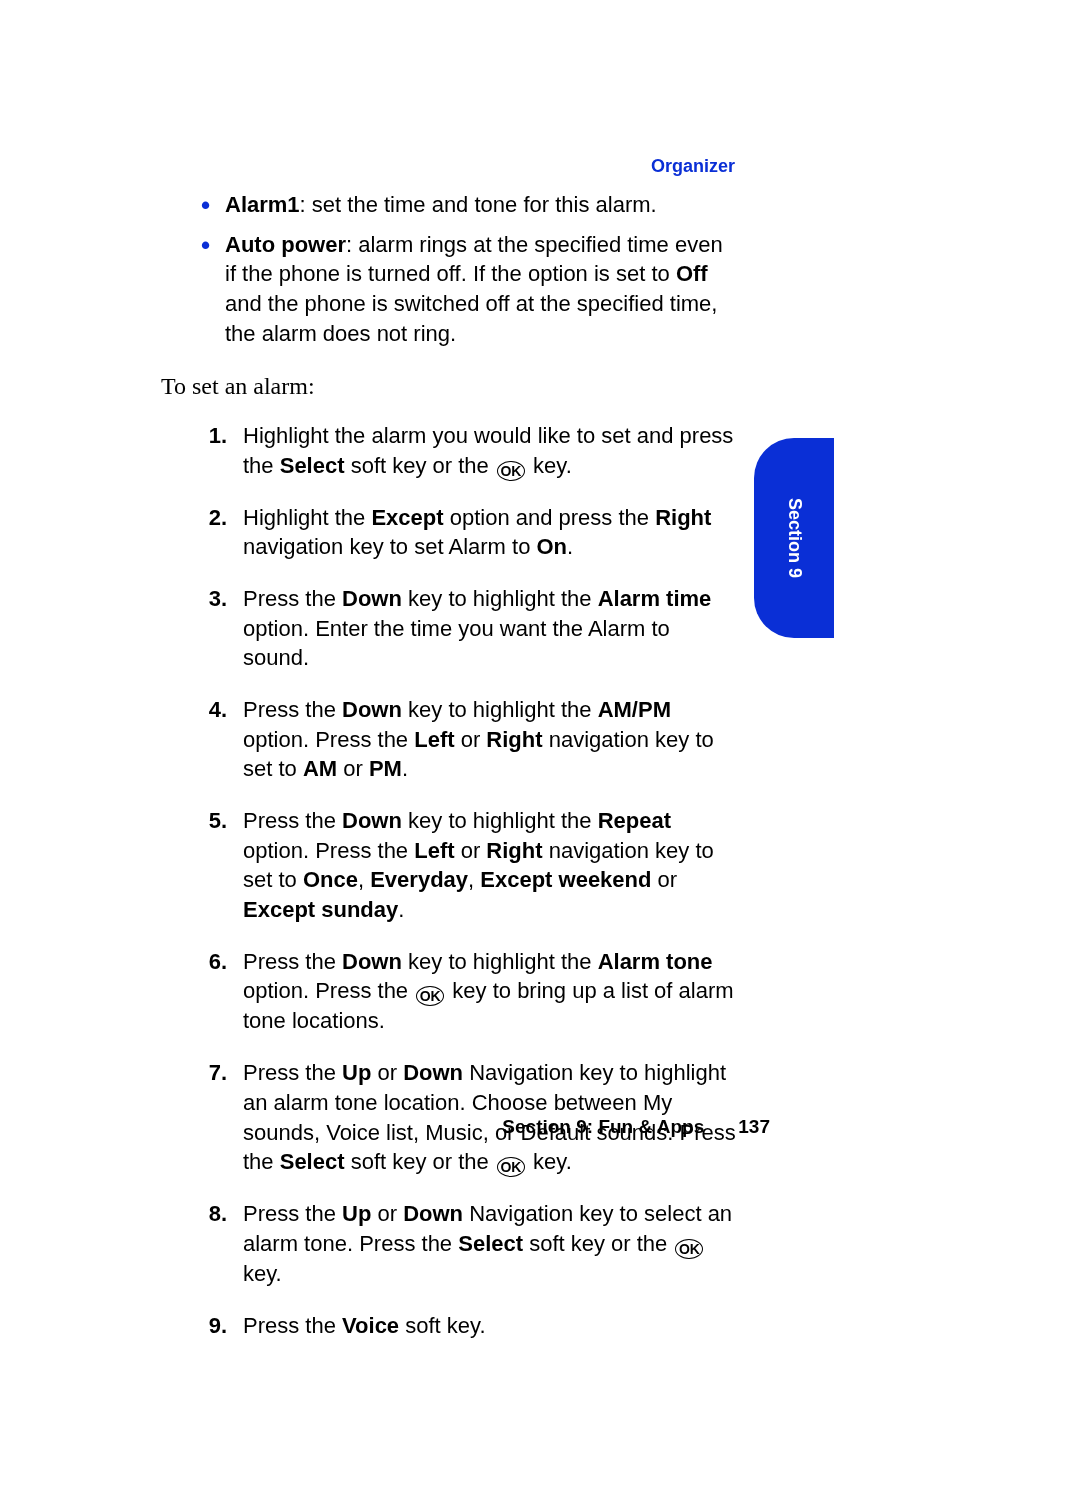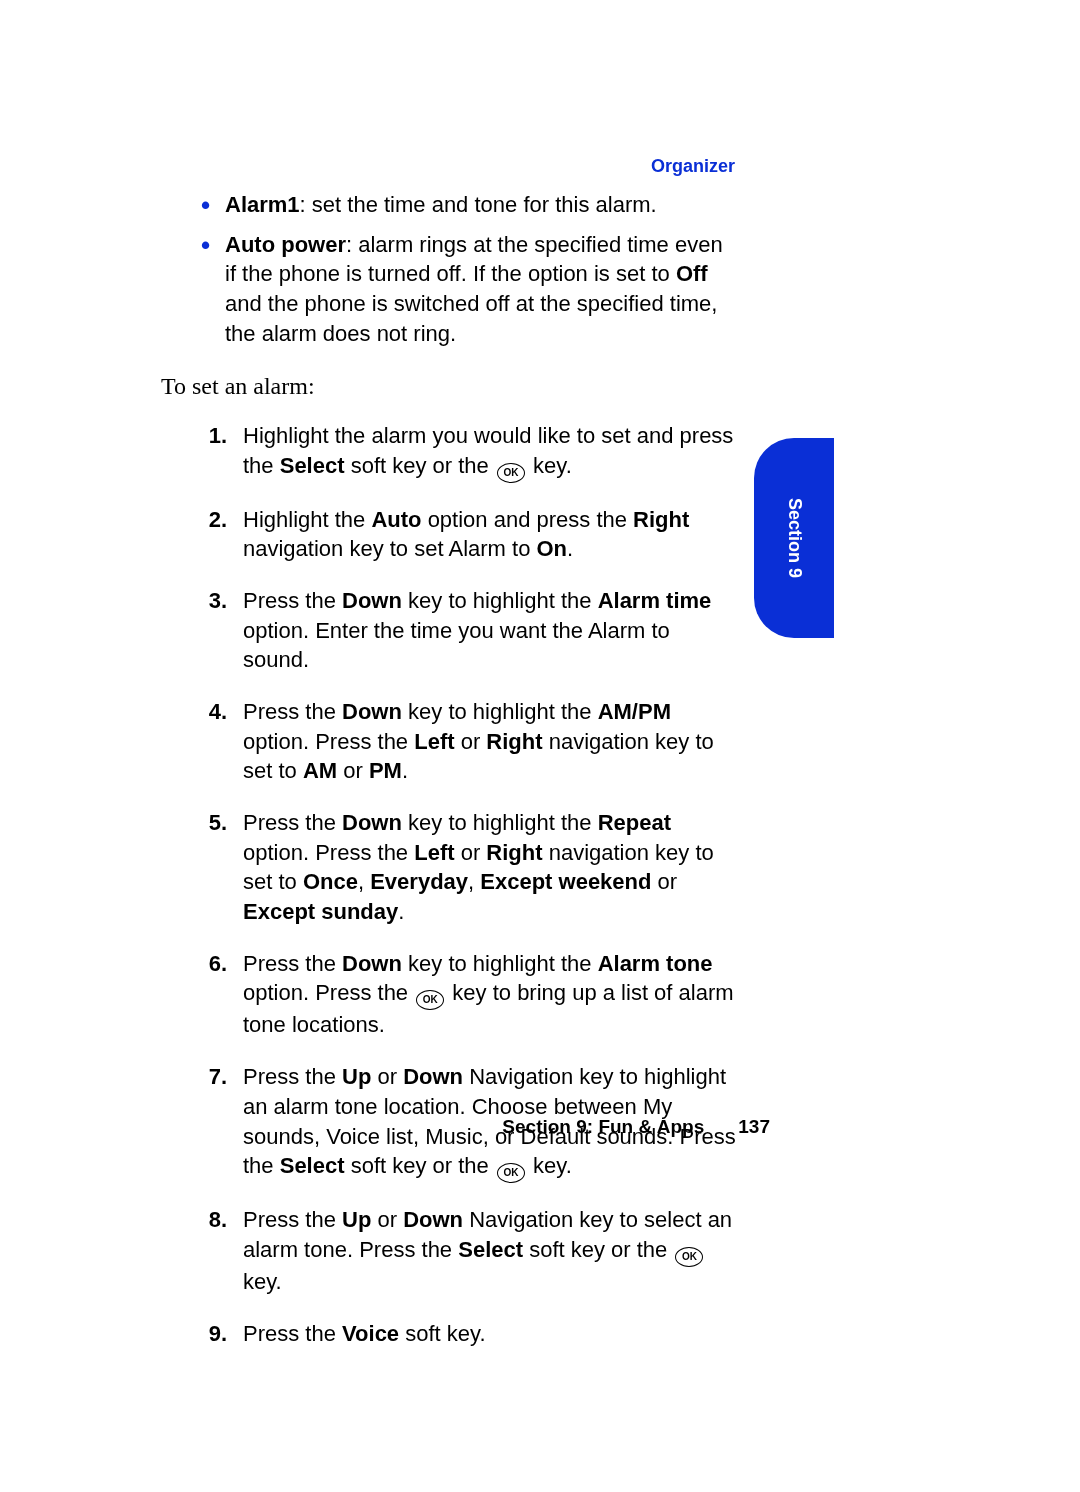--- a/index.html
+++ b/index.html
@@ -83,21 +83,21 @@
     width: 26px;
   }
   .b { font-weight: bold; }
   .ok-icon {
     display: inline-block;
     vertical-align: -3px;
     border: 1px solid #000;
     border-radius: 50% / 50%;
     width: 26px;
     height: 18px;
-    font-size: 10px;
+    font-size: 14px;
     line-height: 18px;
     text-align: center;
     font-weight: bold;
     margin: 0 2px;
   }
   .side-tab {
     position: absolute;
     left: 754px;
     top: 438px;
     width: 80px;
@@ -149,21 +149,21 @@
 
     <div class="intro">To set an alarm:</div>
 
     <ol class="steps">
 
       <li>
         <span>Highlight the alarm you would like to set and press the </span><span class="b">Select</span><span> soft key or the </span><span class="ok-icon">OK</span><span> key.</span>
       </li>
 
       <li>
-        <span>Highlight the </span><span class="b">Auto</span><span> option and press the </span><span class="b">Right</span><span> navigation key to set Alarm to </span><span class="b">On</span><span>.</span>
+        <span>Highlight the </span><span class="b">Except</span><span> option and press the </span><span class="b">Right</span><span> navigation key to set Alarm to </span><span class="b">On</span><span>.</span>
       </li>
 
       <li>
         <span>Press the </span><span class="b">Down</span><span> key to highlight the </span><span class="b">Alarm time</span><span> option. Enter the time you want the Alarm to sound.</span>
       </li>
 
       <li>
         <span>Press the </span><span class="b">Down</span><span> key to highlight the </span><span class="b">AM/PM</span><span> option. Press the </span><span class="b">Left</span><span> or </span><span class="b">Right</span><span> navigation key to set to </span><span class="b">AM</span><span> or </span><span class="b">PM</span><span>.</span>
       </li>
 

